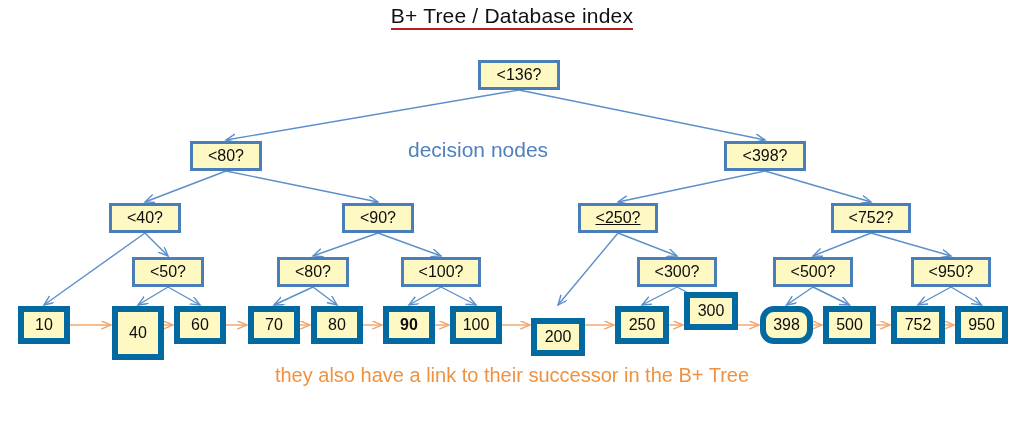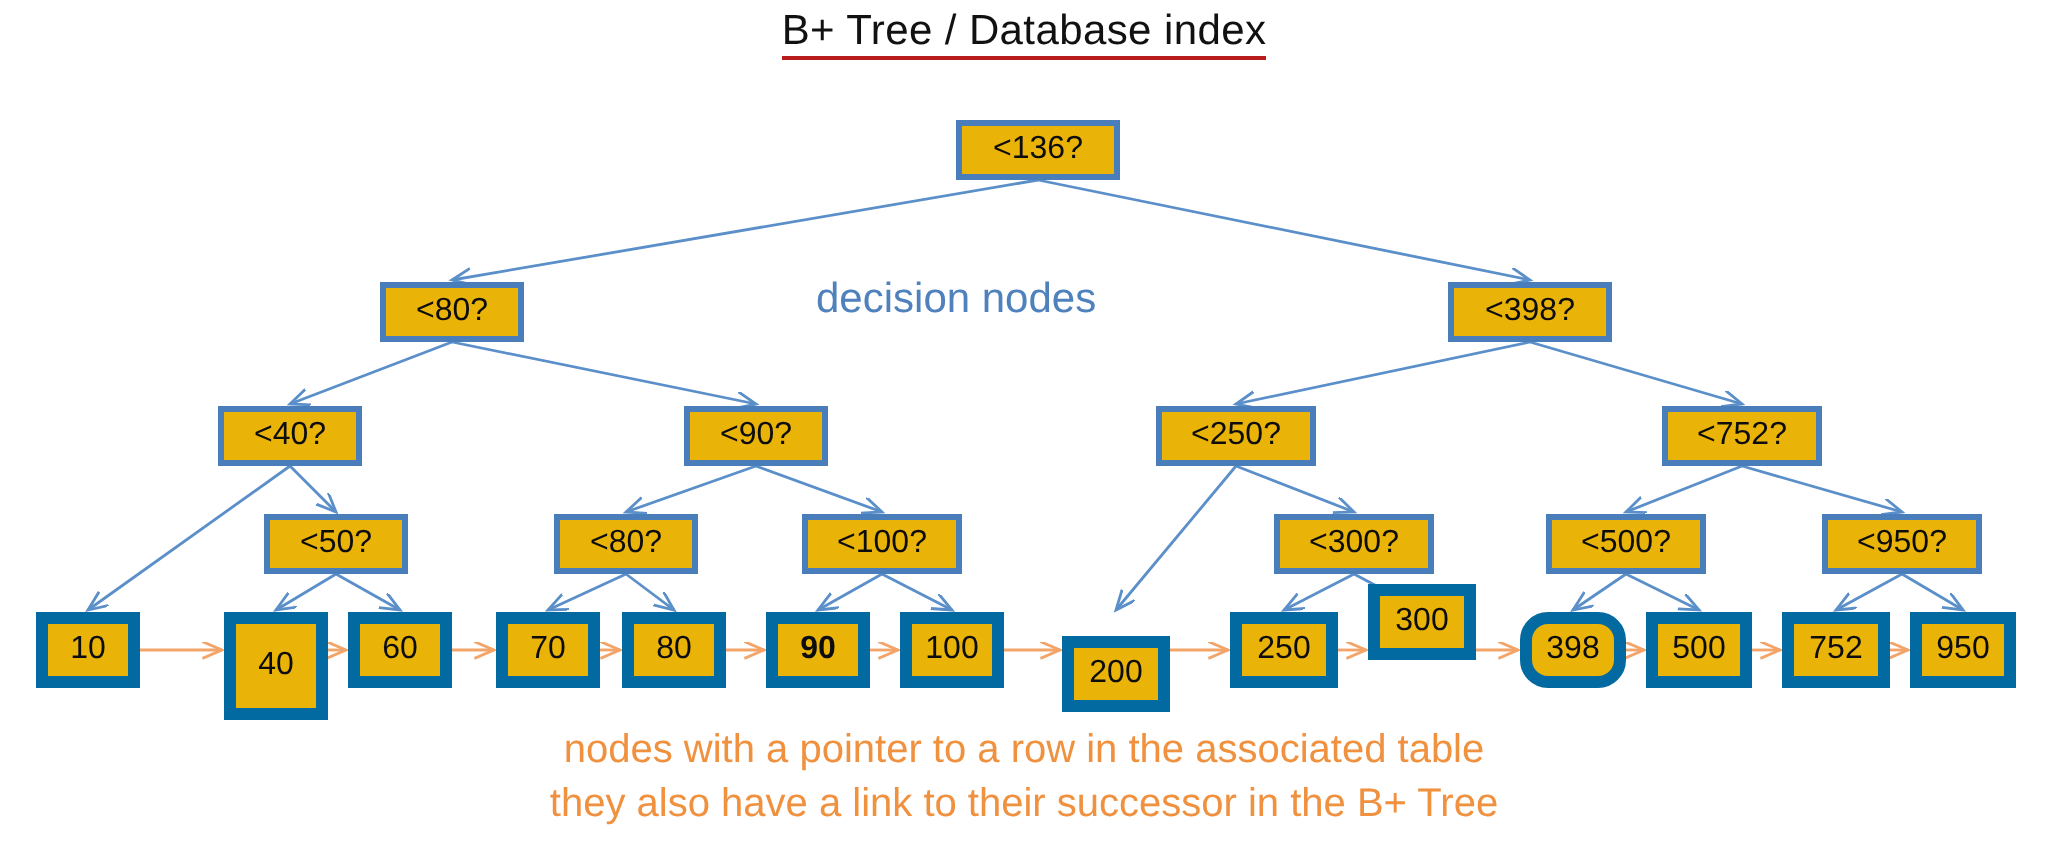--- a/index.html
+++ b/index.html
@@ -38,21 +38,21 @@
   #title span {
     border-bottom: 2px solid #b91c1c;
     padding-bottom: 1px;
   }
   .node {
     position: absolute;
     box-sizing: border-box;
     display: flex;
     align-items: center;
     justify-content: center;
-    background: #eab308;
+    background: #fef9c3;
     font-size: 16px;
     color: #0d0d0d;
     line-height: 1;
     white-space: nowrap;
   }
   .decision {
     border: 3px solid #4a7ebb;
     height: 30px;
   }
   .leaf {
@@ -150,21 +150,21 @@
       </div>
       <div class="node decision" style="left: 724px; top: 141px; width: 82px; height: 30px;">
         <span>&lt;398?</span>
       </div>
       <div class="node decision" style="left: 109px; top: 203px; width: 72px; height: 30px;">
         <span>&lt;40?</span>
       </div>
       <div class="node decision" style="left: 342px; top: 203px; width: 72px; height: 30px;">
         <span>&lt;90?</span>
       </div>
-      <div class="node decision" style="left: 578px; top: 203px; width: 80px; height: 30px;">
+      <div class="node decision" style="left: 578px; top: 203px; width: 80px; height: 30px; text-decoration: underline;">
         <span>&lt;250?</span>
       </div>
       <div class="node decision" style="left: 831px; top: 203px; width: 80px; height: 30px;">
         <span>&lt;752?</span>
       </div>
       <div class="node decision" style="left: 132px; top: 257px; width: 72px; height: 30px;">
         <span>&lt;50?</span>
       </div>
       <div class="node decision" style="left: 277px; top: 257px; width: 72px; height: 30px;">
         <span>&lt;80?</span>
@@ -221,17 +221,16 @@
         <span>752</span>
       </div>
       <div class="node leaf" style="left: 955px; top: 306px; width: 53px; height: 38px;">
         <span>950</span>
       </div>
     </div>
 
   <div id="decision-label">decision nodes</div>
 
   <div id="caption">
-    <div>nodes with a pointer to a row in the associated table</div>
     <div>they also have a link to their successor in the B+ Tree</div>
   </div>
 
 </div>
 
 </body></html>

